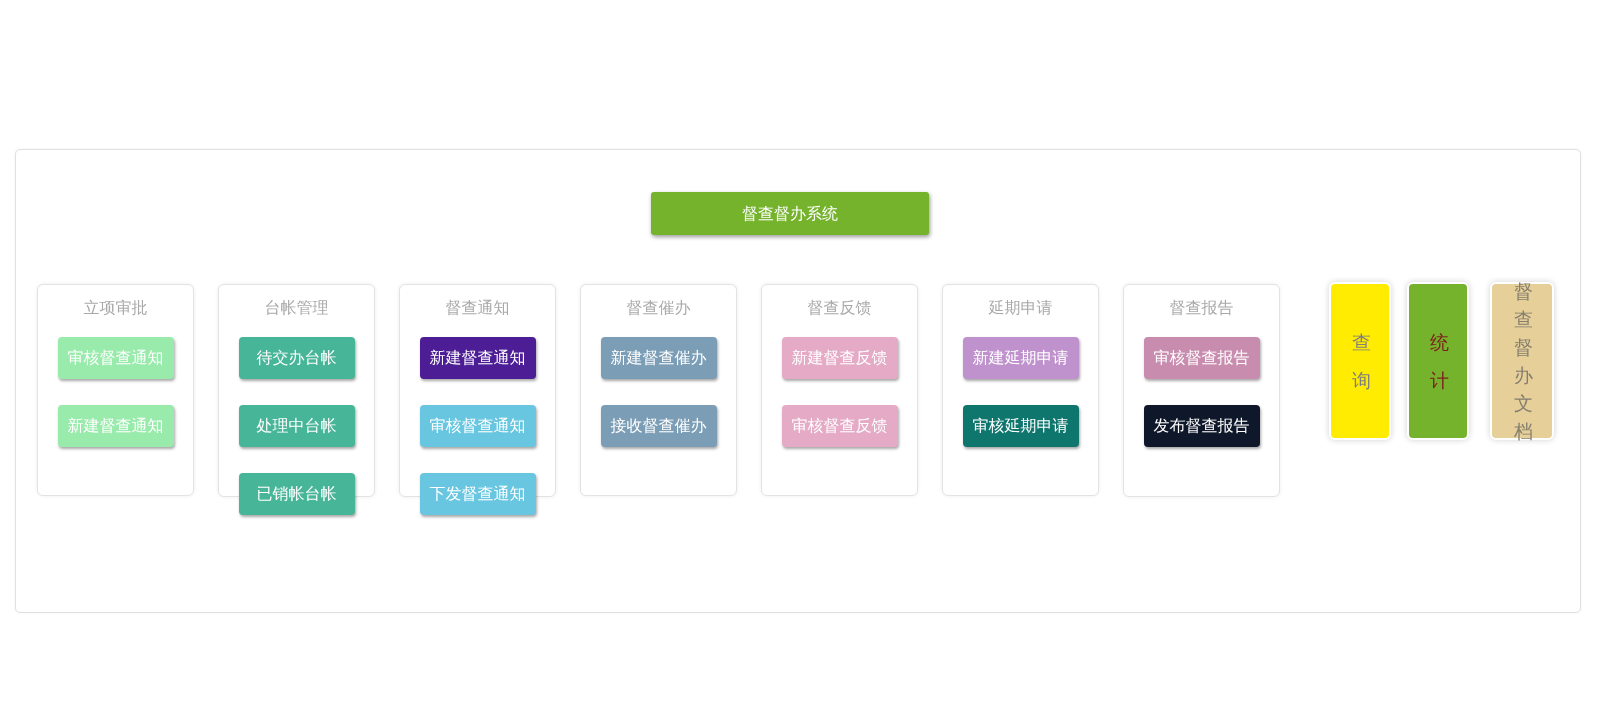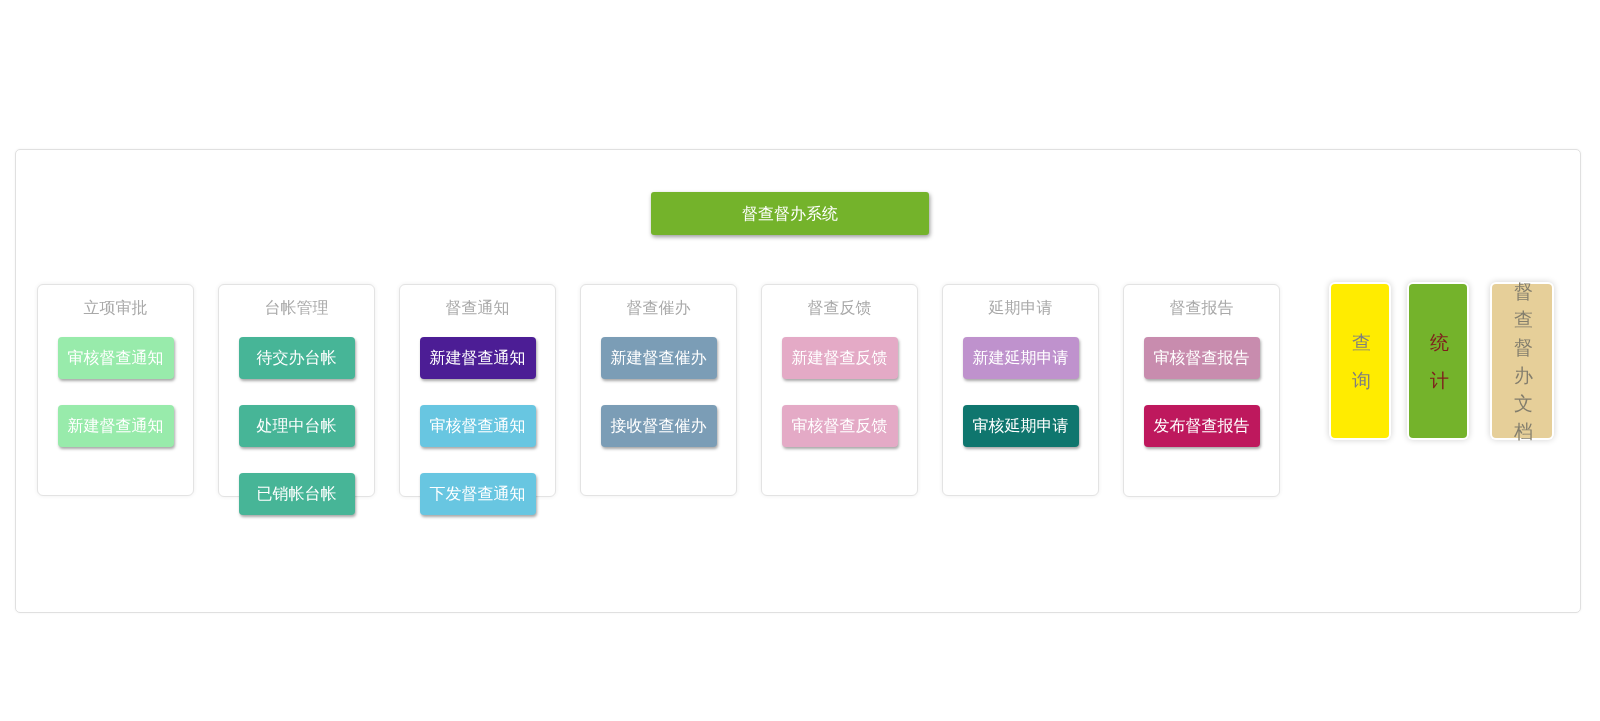--- a/index.html
+++ b/index.html
@@ -101,21 +101,21 @@
 
     <div class="card two">
       <div class="card-title">延期申请</div>
       <button class="btn" style="background: rgb(191, 146, 205);">新建延期申请</button>
       <button class="btn" style="background: #0f766e;">审核延期申请</button>
     </div>
 
     <div class="card three">
       <div class="card-title">督查报告</div>
       <button class="btn" style="background: rgb(200, 140, 174);">审核督查报告</button>
-      <button class="btn" style="background: #be185d;">发布督查报告</button>
+      <button class="btn" style="background: #0f172a;">发布督查报告</button>
     </div>
 
     <button class="vbtn v-query" style="background: rgb(255, 236, 0);">
       <span class="vtext" style="color: rgb(127, 127, 127);">查询</span>
     </button>
 
     <button class="vbtn v-stats" style="background: rgb(116, 179, 43);">
       <span class="vtext" style="color: #7f1d1d;">统计</span>
     </button>
 

